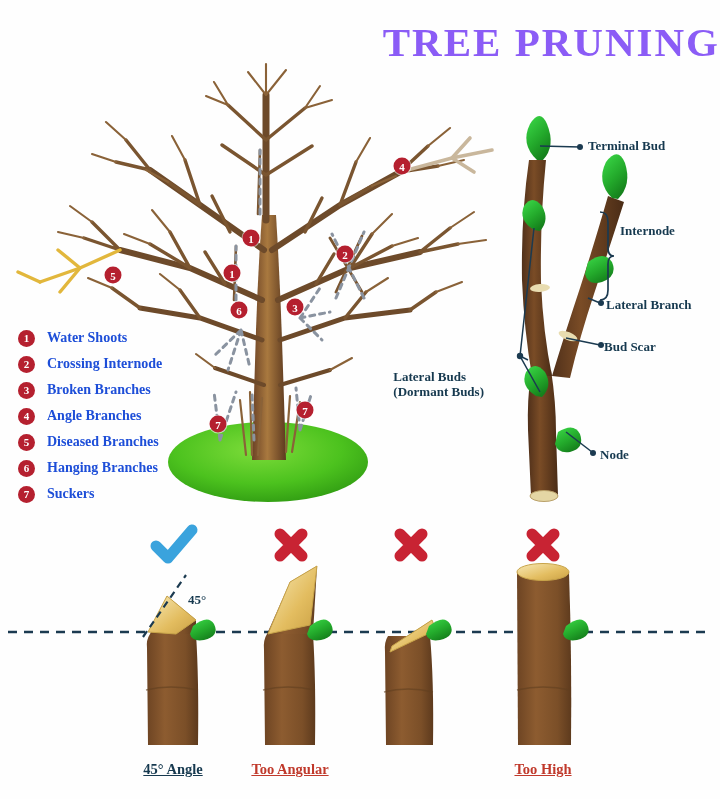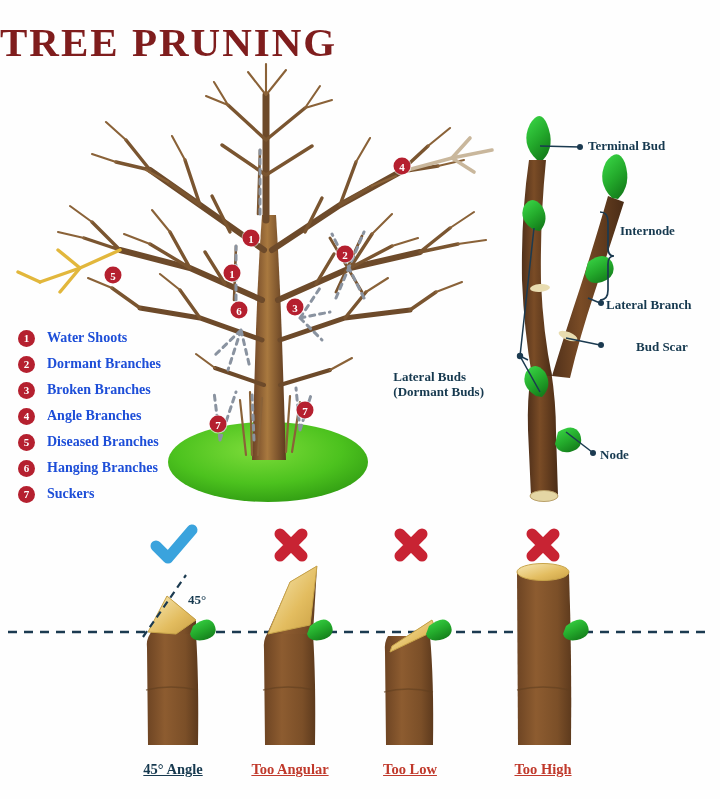--- a/index.html
+++ b/index.html
@@ -5,24 +5,24 @@
   html,body{margin:0;padding:0;background:#ffffff;}
   body{
     width:720px;height:799px;position:relative;overflow:hidden;
     font-family:"Liberation Serif", serif;
     background:#fefefe;
   }
   .stage{position:absolute;inset:0;}
 
   
   #title{
-    position:absolute;left:0;top:18px;width:720px;text-align:left;
+    position:absolute;left:0;top:18px;width:720px;text-align:right;
     font-family:"Liberation Serif", serif;
     font-weight:bold;font-size:41px;letter-spacing:2px;
-    color:#7f1d1d;
+    color:#8b5cf6;
   }
 
   
   .layer{position:absolute;left:0;top:0;width:720px;height:799px;}
 
   
   #legend{position:absolute;left:18px;top:325px;width:210px;}
   .legend-row{display:flex;align-items:center;height:26px;}
   .badge{
     width:17px;height:17px;border-radius:50%;
@@ -292,21 +292,21 @@
     <div class="tmark" style="left:305px;top:410px">7</div>
   </div>
 
   <div id="legend">
     <div class="legend-row">
       <div class="badge">1</div>
       <div class="legend-label">Water Shoots</div>
     </div>
     <div class="legend-row">
       <div class="badge">2</div>
-      <div class="legend-label">Dormant Branches</div>
+      <div class="legend-label">Crossing Internode</div>
     </div>
     <div class="legend-row">
       <div class="badge">3</div>
       <div class="legend-label">Broken Branches</div>
     </div>
     <div class="legend-row">
       <div class="badge">4</div>
       <div class="legend-label">Angle Branches</div>
     </div>
     <div class="legend-row">
@@ -319,28 +319,27 @@
     </div>
     <div class="legend-row">
       <div class="badge">7</div>
       <div class="legend-label">Suckers</div>
     </div>
   </div>
 
   <div class="anno right" style="left:588px;top:138px">Terminal Bud</div>
   <div class="anno right" style="left:620px;top:223px">Internode</div>
   <div class="anno right" style="left:606px;top:297px">Lateral Branch</div>
-  <div class="anno right" style="left:636px;top:339px">Bud Scar</div>
+  <div class="anno right" style="left:604px;top:339px">Bud Scar</div>
   <div class="anno right" style="left:600px;top:447px">Node</div>
 
   <div class="anno left" style="left:484px;top:369px">
     <div>Lateral Buds</div>
     <div>(Dormant Buds)</div>
   </div>
 
   <div class="anglelabel" style="left:188px;top:592px">45°</div>
 
   <div class="cutlabel good" style="left:173px;top:761px">45° Angle</div>
   <div class="cutlabel bad" style="left:290px;top:761px">Too Angular</div>
-  <div class="cutlabel bad" style="left:410px;top:761px">Too Low</div>
   <div class="cutlabel bad" style="left:543px;top:761px">Too High</div>
 
 </div>
 
 </body></html>

